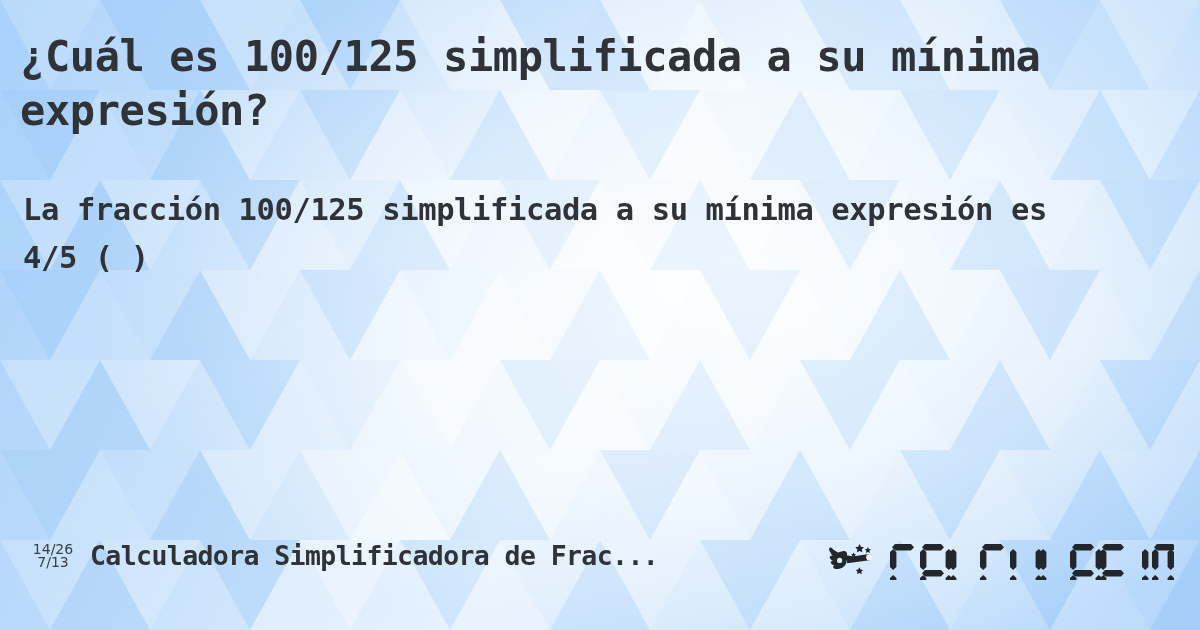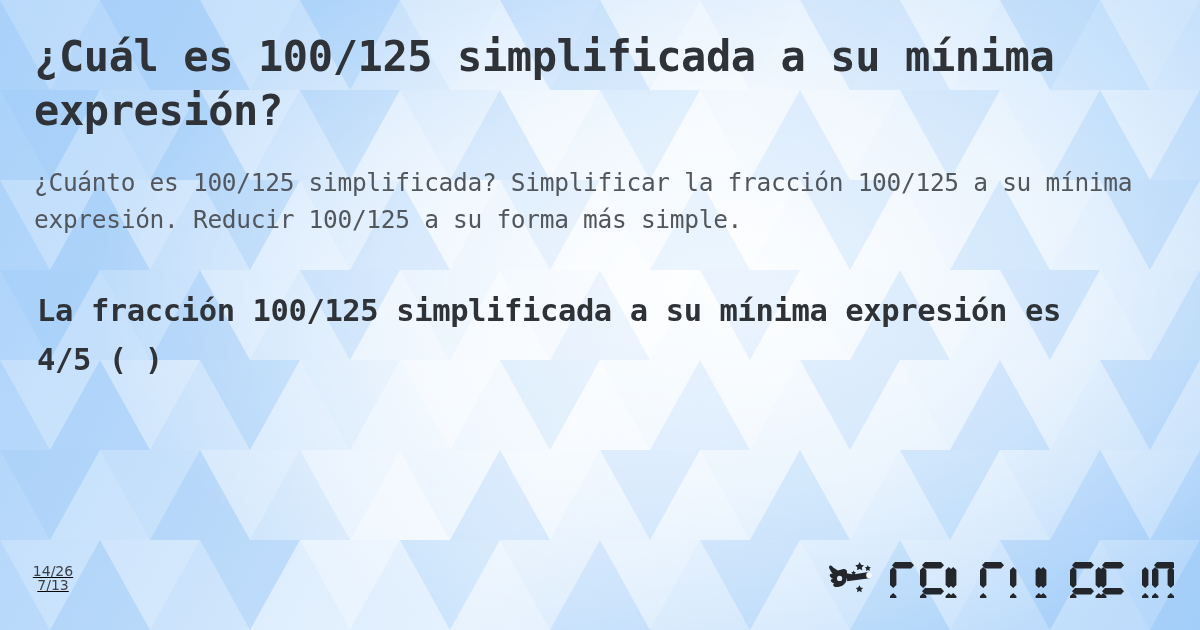--- a/index.html
+++ b/index.html
@@ -35,21 +35,21 @@
   }
   .bg-poly {
     opacity: 1;
   }
   .bg-poly svg { display: block; width: 1200px; height: 630px; }
 
   
   .content {
     position: relative;
     z-index: 2;
-    padding: 30px 34px 0 34px;
+    padding: 30px 34px 0 20px;
     box-sizing: border-box;
     height: 630px;
   }
 
   .title {
     font-family: "DejaVu Sans Mono", "Liberation Mono", monospace;
     font-size: 42px;
     line-height: 1.28;
     font-weight: 700;
     color: #2f3338;
@@ -78,29 +78,28 @@
     color: #2f3338;
     letter-spacing: -0.4px;
     max-width: 1090px;
   }
 
   
   .footer {
     position: absolute;
     left: 0;
     right: 0;
-    bottom: 24px;
+    bottom: 34px;
     height: 56px;
     padding: 0 26px 0 30px;
     box-sizing: border-box;
     display: flex;
-    align-items: center;
+    align-items: flex-start;
     justify-content: space-between;
     z-index: 3;
-    text-decoration: underline;
   }
   .footer-left {
     display: flex;
     align-items: center;
     gap: 14px;
     min-width: 0;
     flex: 1 1 auto;
   }
   .frac-icon {
     flex: 0 0 auto;
@@ -334,31 +333,31 @@
         <polygon points="1000,540 1100,540 1050,630" fill="#8fc2f6" opacity="0.24"></polygon>
         <polygon points="1050,630 1150,630 1100,540" fill="#ffffff" opacity="0.20"></polygon>
         <polygon points="1100,540 1200,540 1150,630" fill="#ffffff" opacity="0.12"></polygon>
         <polygon points="1150,630 1200,630 1200,540" fill="#8fc2f6" opacity="0.22"></polygon>
       </g>
     </svg>
   </div>
 
   <div class="content">
     <h1 class="title">¿Cuál es 100/125 simplificada a su mínima expresión?</h1>
-    <p class="lede">¿Cuánto es 100/125 simplificada? Simplificar la fracción 100/125 a su mínima expresión. Reducir 100/125 a su forma más simple.</p>
     <p class="answer">La fracción 100/125 simplificada a su mínima expresión es 4/5 ( )</p>
   </div>
 
   <div class="footer">
 
     <div class="footer-left">
       <div class="frac-icon">
         <span class="frac-top">14/26</span>
         <span class="frac-bottom">7/13</span>
       </div>
+      <div class="site-name">Calculadora Simplificadora de Frac...</div>
     </div>
 
     <div class="brand">
       <div class="brand-mark">
         <svg viewBox="0 0 58 40" xmlns="http://www.w3.org/2000/svg" aria-hidden="true">
           <g fill="#23272b">
 
             <path d="M5.2 9.6c-.9-1.6-2.6-2.6-3.6-1.9-.9.7-.6 2.4.4 4.1l2.6 4.3c-1.1-.6-2.3-.4-2.7.5-.5 1 .2 2.4 1.6 3.3l1.5 1c-1.1-.1-2 .4-2.2 1.3-.2 1.1.8 2.3 2.3 2.8l1.3.4c-.9.3-1.4 1-1.2 1.8.2 1.1 1.6 1.9 3.2 1.9 2.4 0 5-.8 6.9-2.2 2.3-1.7 3.5-4.2 3.3-6.7l7.9 1.6c.6.1 1.2-.3 1.3-.9l.5-2.6c.1-.6-.3-1.2-.9-1.3l-8.6-1.8c.4-.8.4-1.7 0-2.5-.7-1.4-2.5-2-4.3-1.5l-4.6 1.4z"></path>
 
             <circle cx="11.6" cy="20.4" r="4.6" fill="#23272b"></circle>

